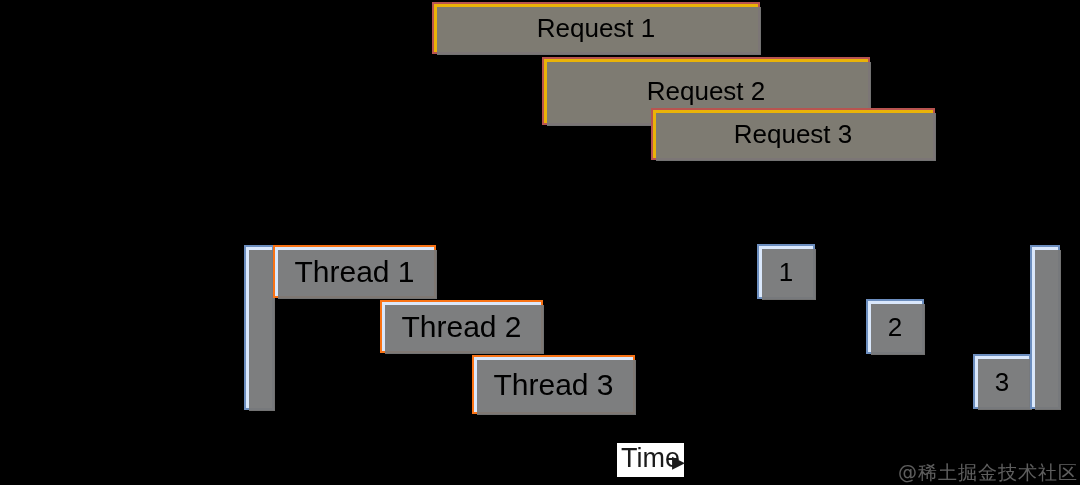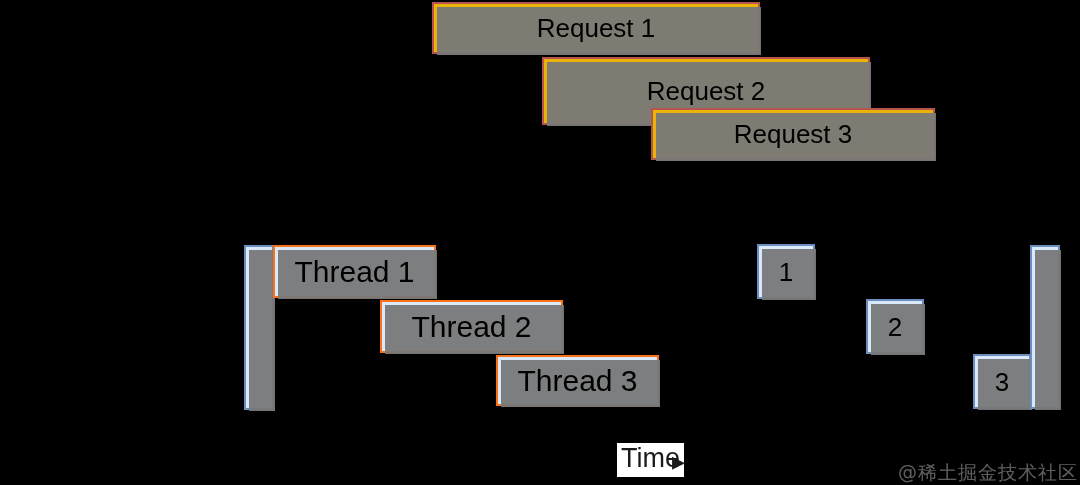--- a/index.html
+++ b/index.html
@@ -108,25 +108,25 @@
   <div class="box req" id="req-2" style="left: 651px; top: 108px; width: 284px; height: 52px; z-index: 8;">
     <span>Request 3</span>
   </div>
 
   <div class="box bar" id="thread-axis-bar" style="left: 244px; top: 245px; width: 30px; height: 165px; z-index: 3;"></div>
 
   <div class="box thr" id="thr-0" style="left: 273px; top: 245px; width: 163px; height: 53px; z-index: 4;">
     <span>Thread 1</span>
   </div>
 
-  <div class="box thr" id="thr-1" style="left: 380px; top: 300px; width: 183px; height: 53px; z-index: 5;">
+  <div class="box thr" id="thr-1" style="left: 380px; top: 300px; width: 163px; height: 53px; z-index: 5;">
     <span>Thread 2</span>
   </div>
 
-  <div class="box thr" id="thr-2" style="left: 496px; top: 355px; width: 163px; height: 51px; z-index: 6;">
+  <div class="box thr" id="thr-2" style="left: 472px; top: 355px; width: 163px; height: 59px; z-index: 6;">
     <span>Thread 3</span>
   </div>
 
   <div class="box num" id="num-0" style="left: 757px; top: 244px; width: 58px; height: 55px; z-index: 4;">
     <span>1</span>
   </div>
 
   <div class="box num" id="num-1" style="left: 866px; top: 299px; width: 58px; height: 55px; z-index: 5;">
     <span>2</span>
   </div>

